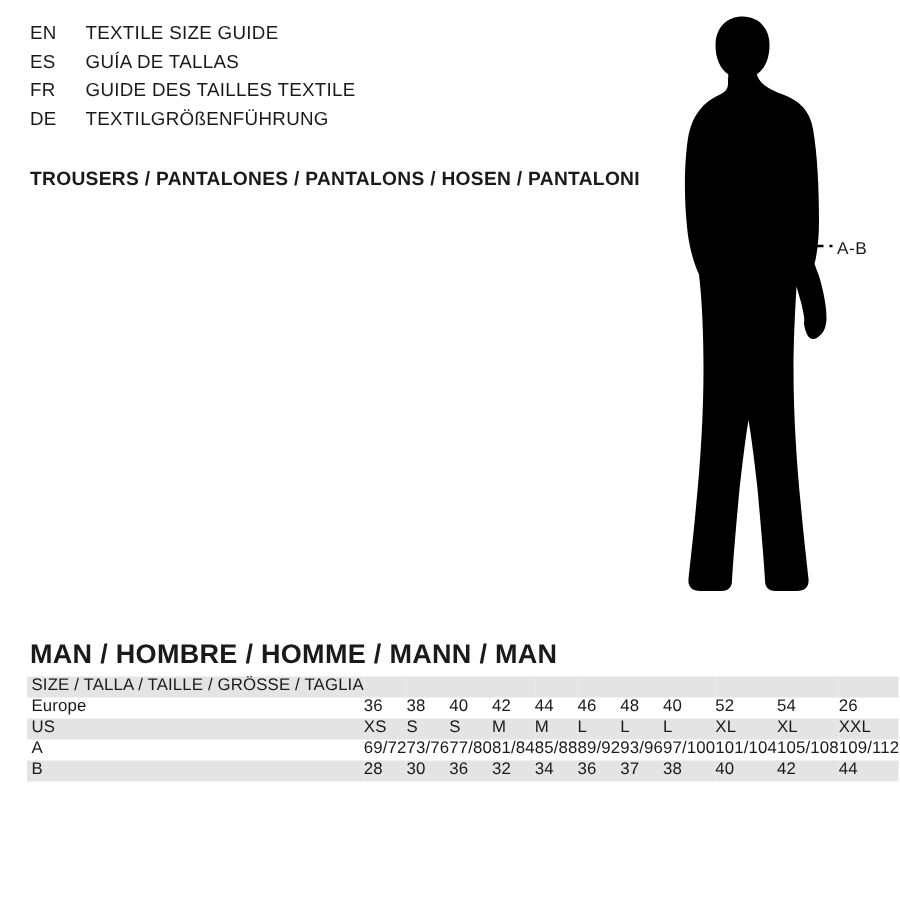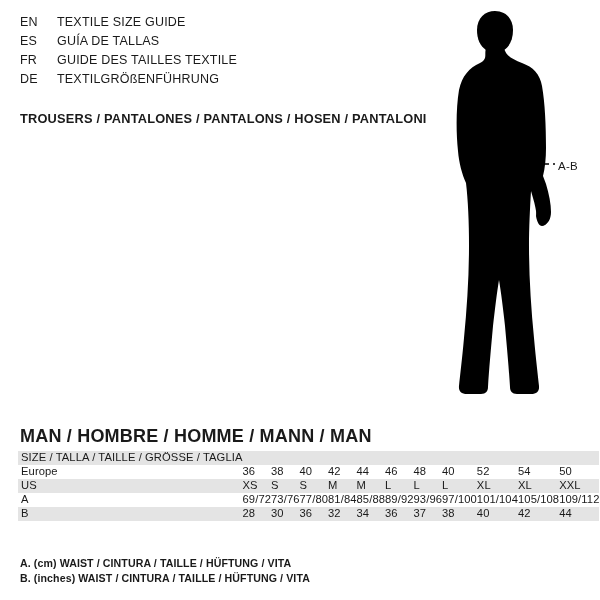--- a/index.html
+++ b/index.html
@@ -209,21 +209,21 @@
       <td class="val">36</td>
       <td class="val">38</td>
       <td class="val">40</td>
       <td class="val">42</td>
       <td class="val">44</td>
       <td class="val">46</td>
       <td class="val">48</td>
       <td class="val">40</td>
       <td class="val">52</td>
       <td class="val">54</td>
-      <td class="val">50</td>
+      <td class="val">26</td>
     </tr>
     <tr class="shade">
       <td class="label">US</td>
       <td class="val">XS</td>
       <td class="val">S</td>
       <td class="val">S</td>
       <td class="val">M</td>
       <td class="val">M</td>
       <td class="val">L</td>
       <td class="val">L</td>
@@ -256,18 +256,14 @@
       <td class="val">36</td>
       <td class="val">37</td>
       <td class="val">38</td>
       <td class="val">40</td>
       <td class="val">42</td>
       <td class="val">44</td>
     </tr>
   </tbody>
     </table>
 
-  <div class="notes">
-    <div>A. (cm) WAIST / CINTURA / TAILLE / HÜFTUNG / VITA</div>
-    <div>B. (inches) WAIST / CINTURA / TAILLE / HÜFTUNG / VITA</div>
-  </div>
 
 </div>
 
 </body></html>

